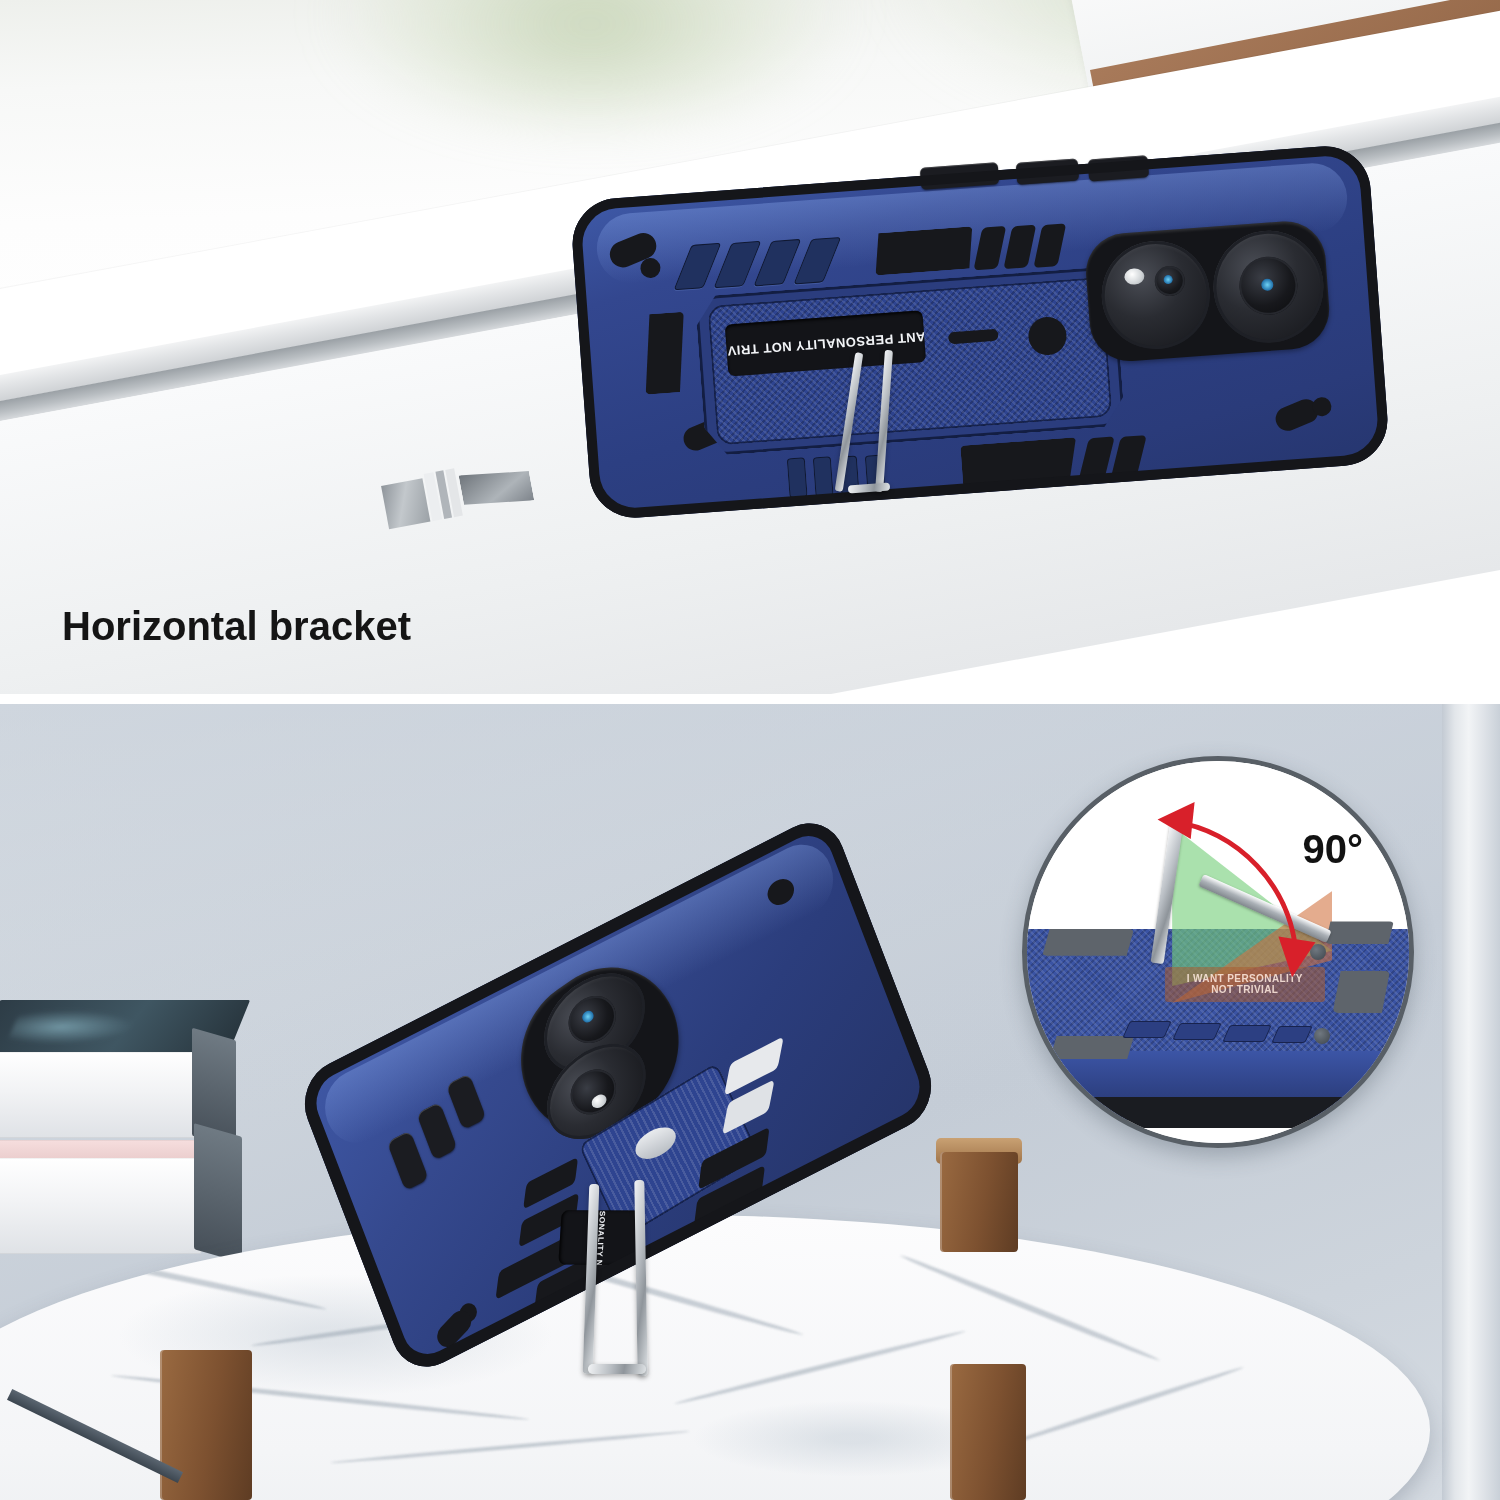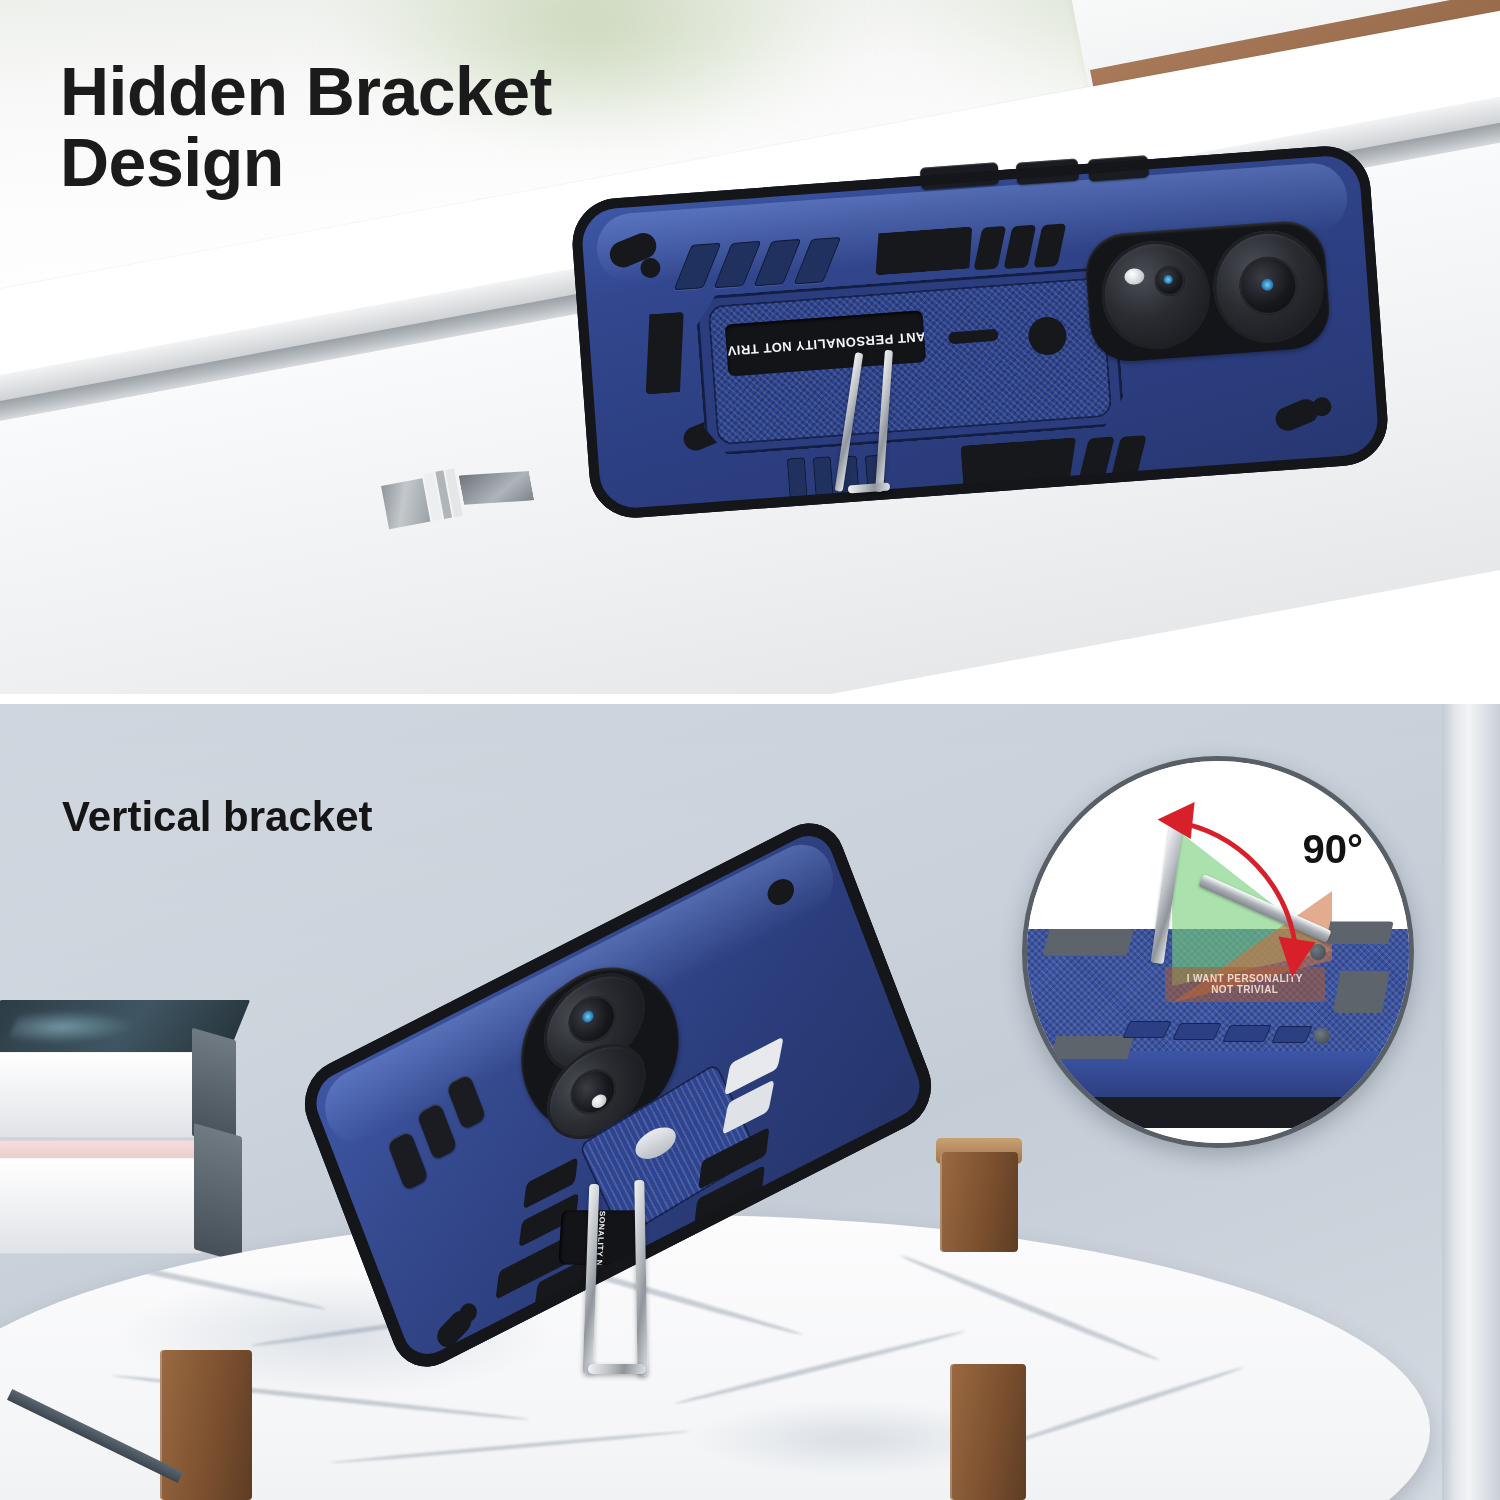--- a/index.html
+++ b/index.html
@@ -258,21 +258,21 @@
       <div class="cam-lens" style="left:662px;top:106px;width:58px;height:58px;"></div>
       <div class="cam-glint" style="left:684px;top:128px;width:12px;height:12px;"></div>
 
       <div class="ph-rim"></div>
     </div>
 
     <div class="kick-wire" style="left:845px;top:352px;width:8px;height:140px;transform:rotate(8.5deg);border-radius:3px;z-index:6;"></div>
     <div class="kick-wire" style="left:880px;top:350px;width:8px;height:142px;transform:rotate(4deg);border-radius:3px;z-index:6;"></div>
     <div class="kick-wire" style="left:848px;top:484px;width:42px;height:8px;transform:rotate(-4deg);border-radius:4px;z-index:6;"></div>
 
-    <div class="h-title">Hidden Bracket Design</div>
+    <div class="lbl-horizontal">Horizontal bracket</div>
   </div>
 
   <div class="divider"></div>
 
   <div class="panel-bot">
     <div class="wall-shade"></div>
     <div class="curtain"></div>
 
     <div class="book" style="left:-30px;top:296px;width:300px;height:230px;">
       <div class="bk-top-cover" style="left:18px;top:0;"></div>
@@ -341,21 +341,20 @@
       <div class="corner-cut" style="left:42px;top:282px;width:40px;height:22px;border-radius:12px;transform:rotate(-20deg);"></div>
       <div class="corner-cut" style="left:512px;top:40px;width:28px;height:24px;"></div>
 
       <div class="ph-rim" style="border-radius:40px;border-width:12px;"></div>
     </div>
 
     <div class="kick-wire" style="left:586px;top:480px;width:10px;height:190px;transform:rotate(2deg);border-radius:4px;z-index:14;"></div>
     <div class="kick-wire" style="left:636px;top:476px;width:10px;height:196px;transform:rotate(-1deg);border-radius:4px;z-index:14;"></div>
     <div class="kick-wire" style="left:588px;top:660px;width:58px;height:10px;border-radius:5px;z-index:14;"></div>
 
-    <div class="lbl-vertical" style="top:89px;z-index:20;">Vertical bracket</div>
   </div>
 
   <div class="inset">
     <div class="ins-white"></div>
     <div class="ins-case"></div>
     <div class="ins-caseband"></div>
     <div class="ins-dark"></div>
     <div class="ins-footwhite"></div>
 
     <div class="ins-wedge-green"></div>

